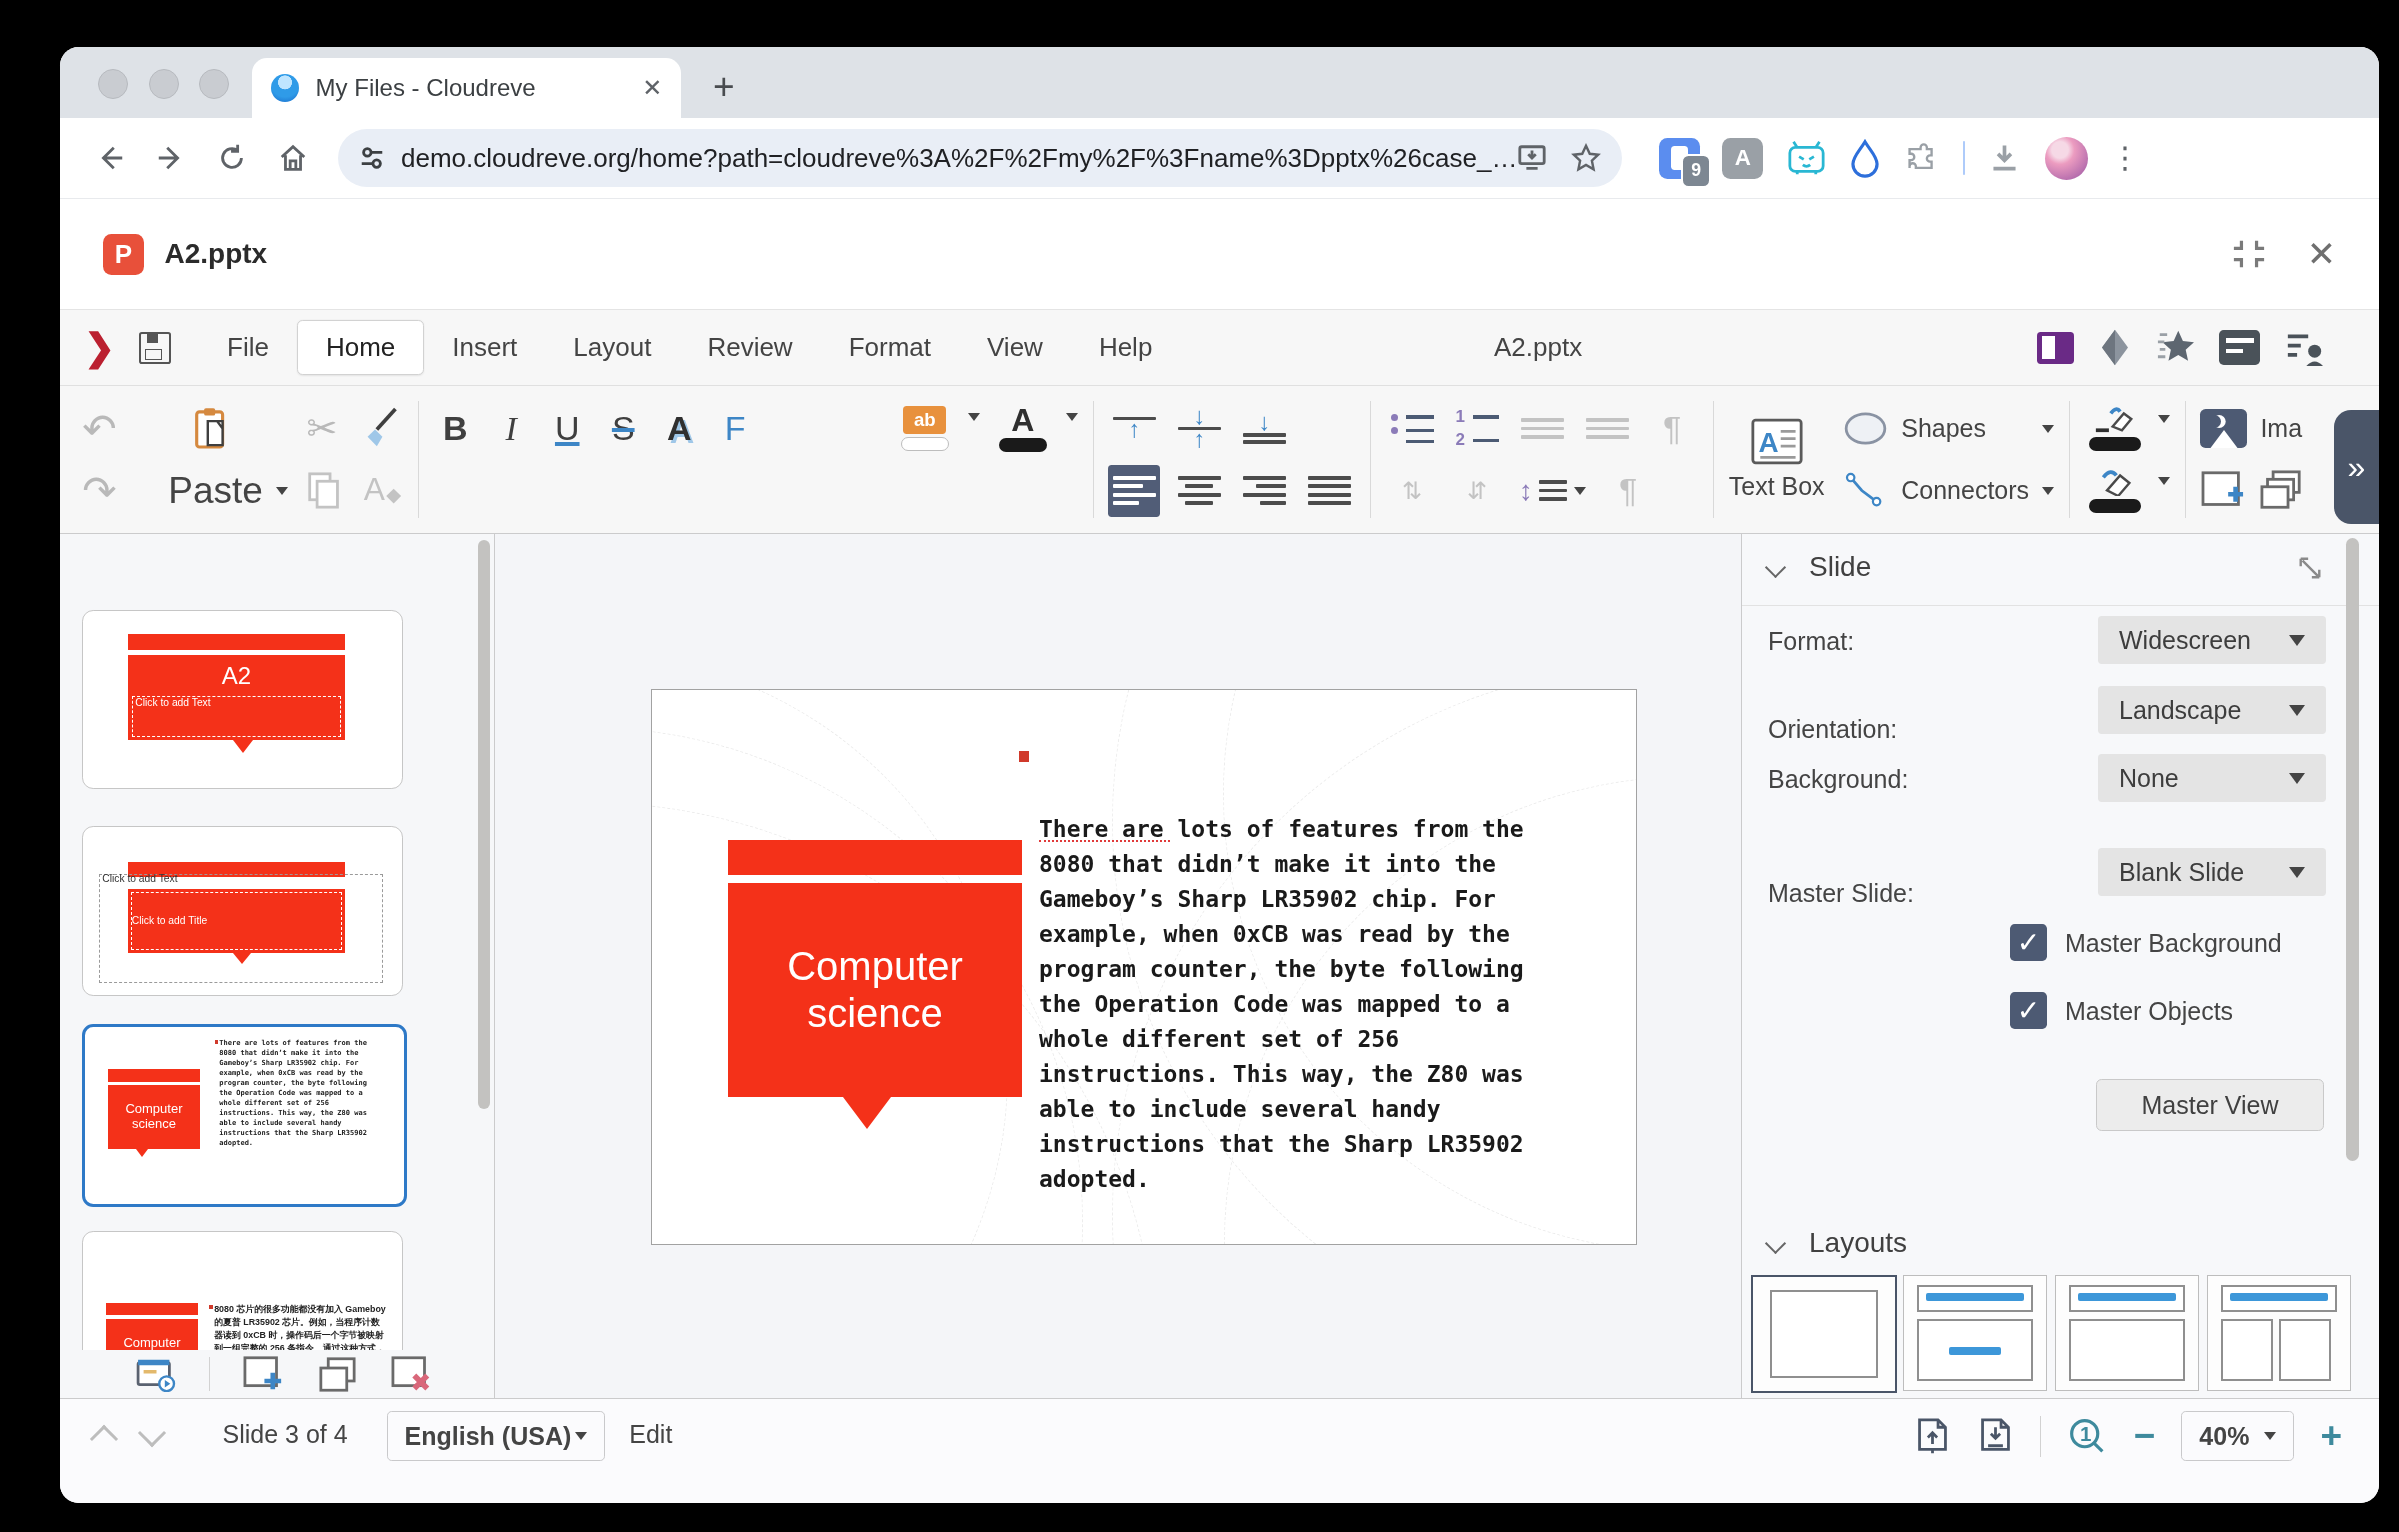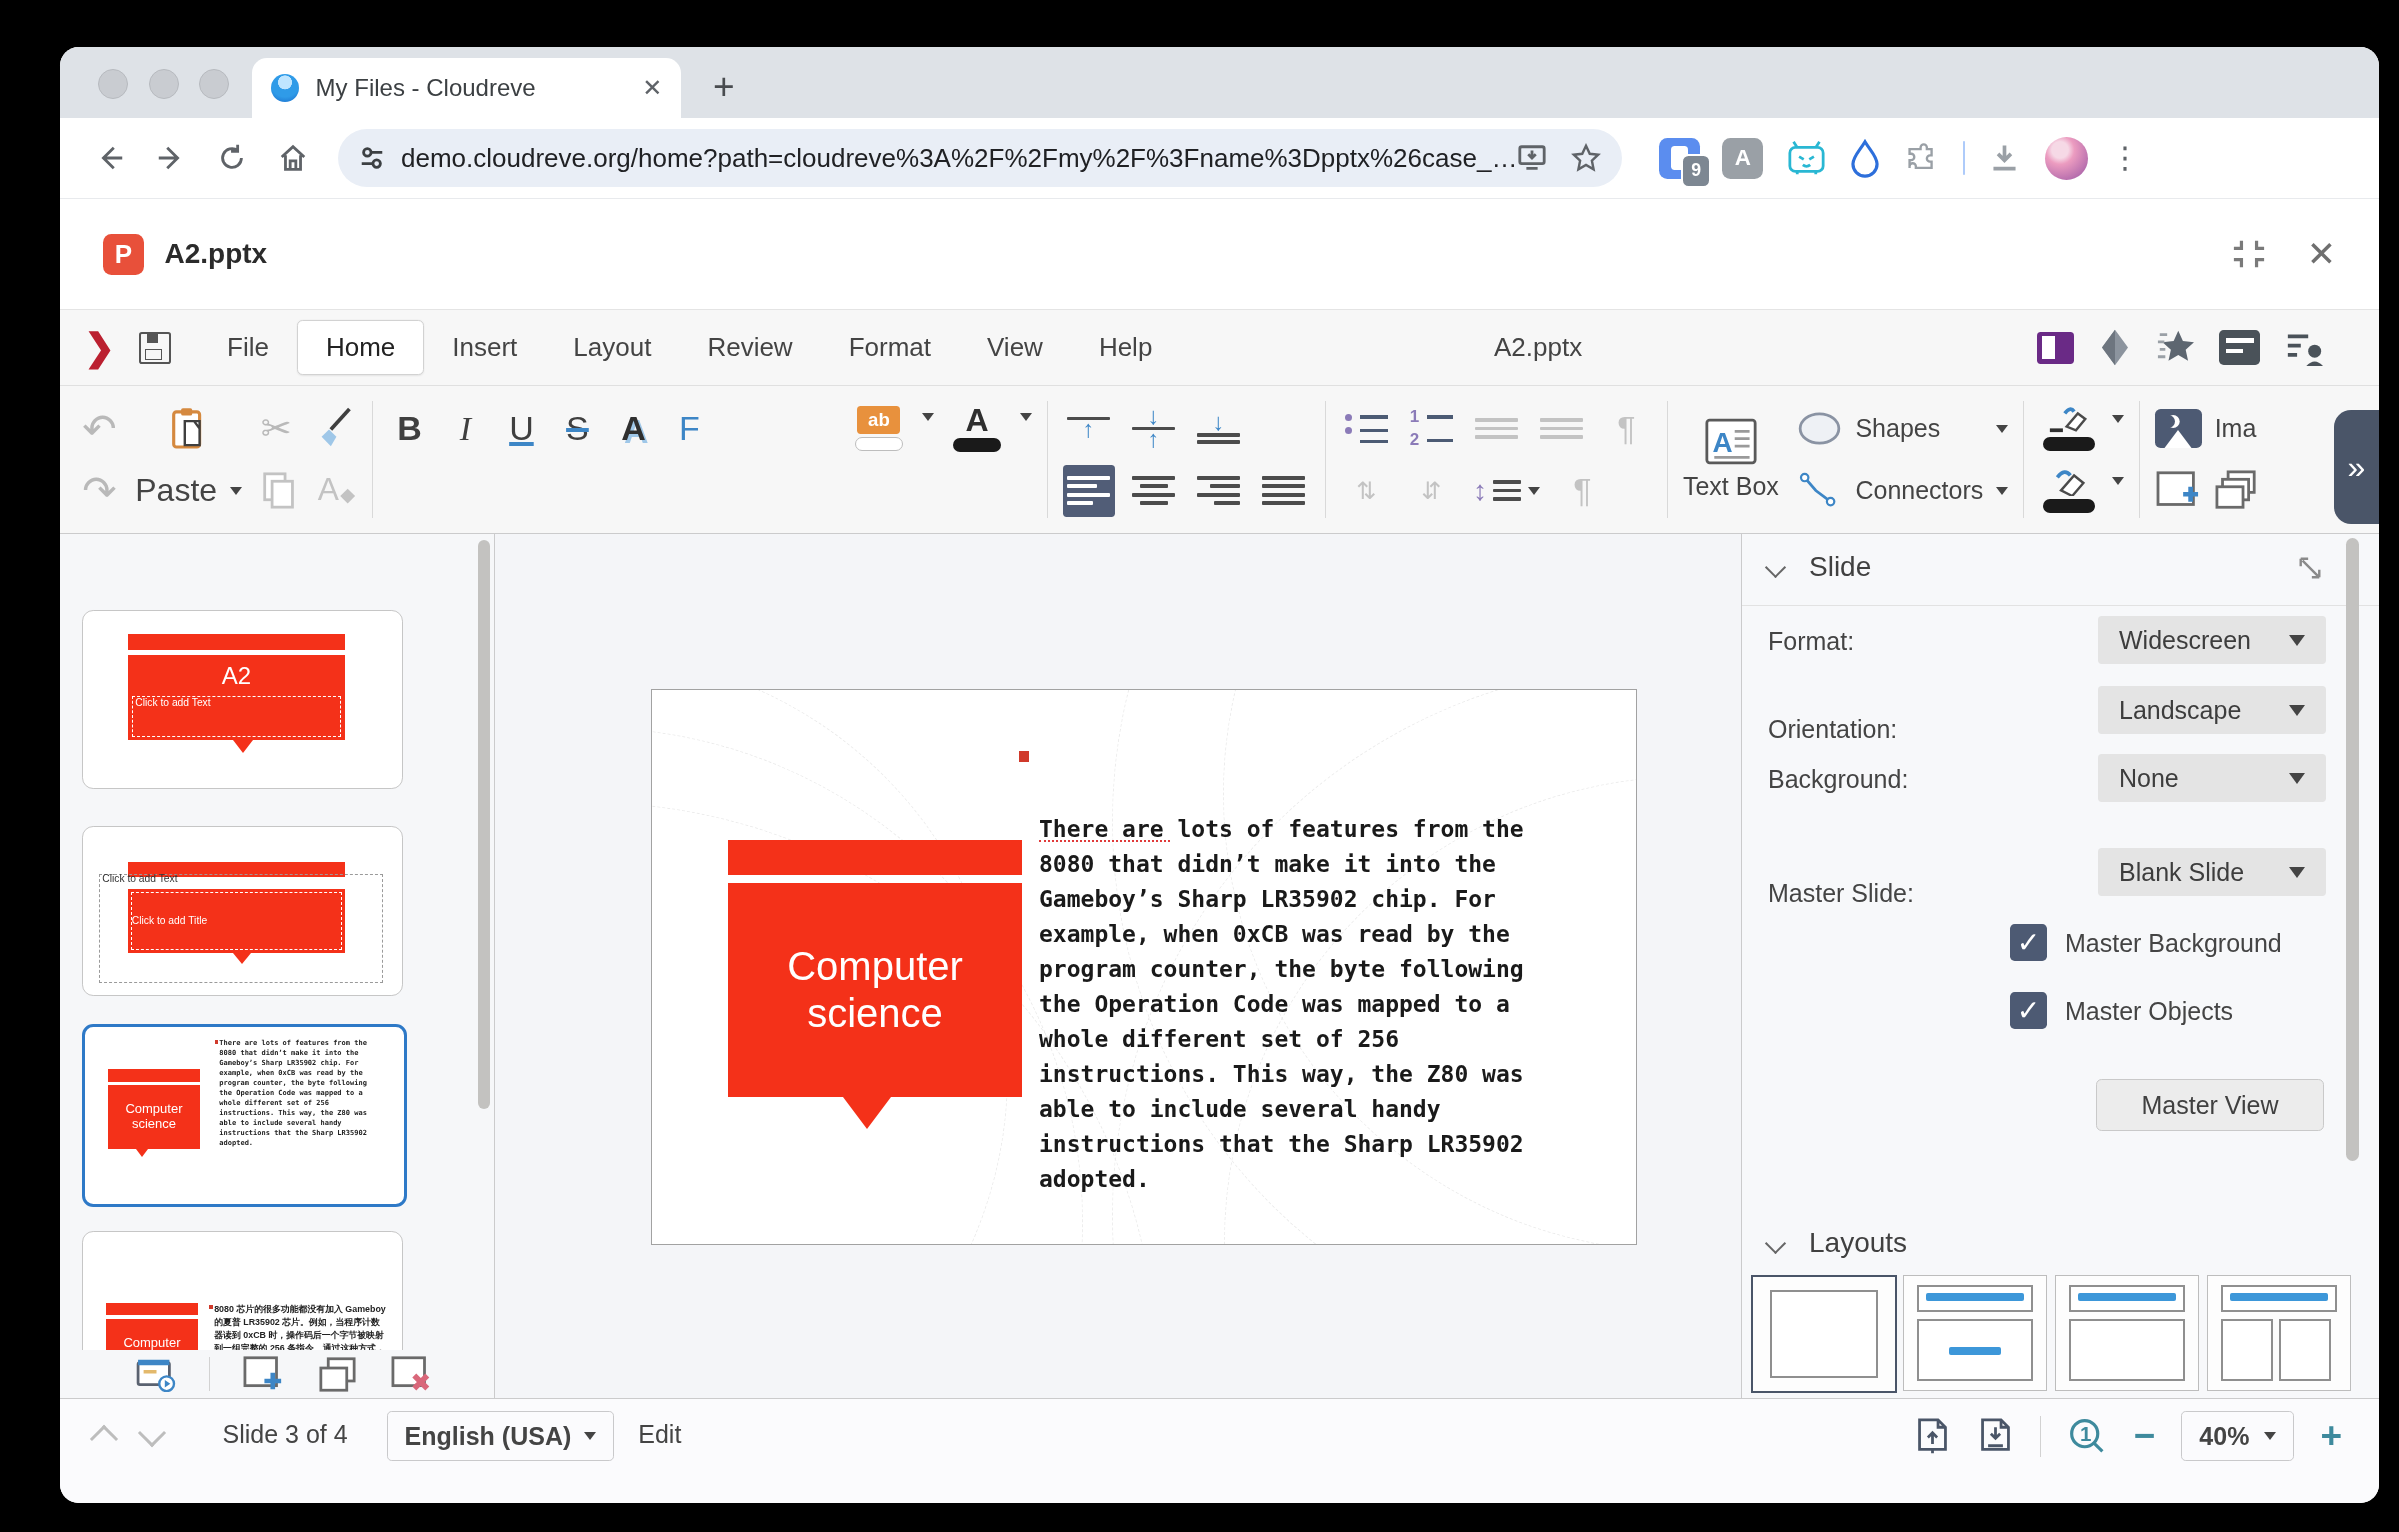--- a/index.html
+++ b/index.html
@@ -126,21 +126,21 @@
 
   
   .statusbar{height:105px;background:#fbfbfd;border-top:0.9px solid #cbcbcc;flex:0 0 auto;display:flex;
     align-items:flex-start;padding:12px 37px 0 20.5px;box-sizing:border-box;gap:24px;font-size:25px;color:#444;}
   .searchbox{width:371px;height:47px;border:0.9px solid #c4c4c6;border-radius:4.7px;background:#fff;font-size:24px;
     color:#444;padding:0 15px;box-sizing:border-box;font-family:"Liberation Sans",sans-serif;outline:none;}
   .statc{height:47px;display:flex;align-items:center;}
   .navchev{width:17px;height:17px;border-right:3.7px solid #bdbdbd;border-bottom:3.7px solid #bdbdbd;display:inline-block;}
   .navchev.up{transform:rotate(-135deg);margin-top:9.3px;}
   .navchev.down{transform:rotate(45deg);margin-top:-3.7px;}
-  .langbox{border:0.9px solid #c9c9cb;border-radius:4.7px;height:48px;display:flex;align-items:center;gap:13px;
+  .langbox{border:0.9px solid #c9c9cb;border-radius:4.7px;height:48px;display:flex;align-items:center;gap:4px;
     padding:0 17px;font-weight:bold;}
   .sb-right{margin-left:auto;display:flex;align-items:center;gap:26px;}
   .teal{color:#3e8a9d;font-weight:bold;font-size:37px;line-height:28px;}
   .zoombox{border:0.9px solid #c9c9cb;border-radius:4.7px;height:48px;display:flex;align-items:center;gap:15px;
     padding:0 17px;font-weight:bold;background:#fbfbfd;}
   .ssep{width:0.9px;height:41px;background:#d2d2d2;}
   svg{display:block;}
 </style>
 </head>
 <body>
@@ -303,21 +303,21 @@
       <div class="trow" style="justify-content:center;">
         <span>
           <svg width="37" height="45" viewBox="0 0 40 48">
                 <rect x="4" y="6" width="28" height="38" rx="3" stroke="#d5893f" stroke-width="3.4" fill="#fff"></rect>
                 <rect x="12" y="2" width="12" height="8" rx="2" fill="#d5893f"></rect>
                 <path d="M16 16 h16 v26 h-16 z M26 16 l6 8" stroke="#3f3f3f" stroke-width="2.6" fill="#fff"></path>
               </svg>
             </span>
       </div>
       <div class="trow">
-        <span class="tlabel" style="font-size:32px;">Paste</span>
+        <span class="tlabel" style="font-size:37px;margin-left:33px;">Paste</span>
         <span class="caret sm"></span>
       </div>
     </div>
     <div class="tgroup">
       <span class="gicon" style="font-size:37px;">✂</span>
       <span>
         <svg width="37" height="41" viewBox="0 0 40 44">
               <rect x="4" y="4" width="22" height="28" stroke="#c3c3c3" stroke-width="3" fill="#fff"></rect>
               <rect x="12" y="12" width="22" height="28" stroke="#c3c3c3" stroke-width="3" fill="#fff"></rect>
             </svg>

